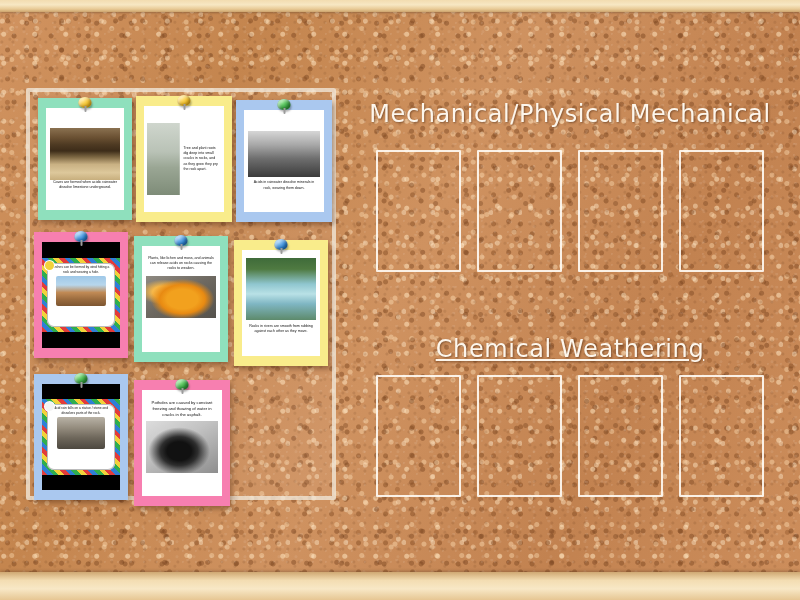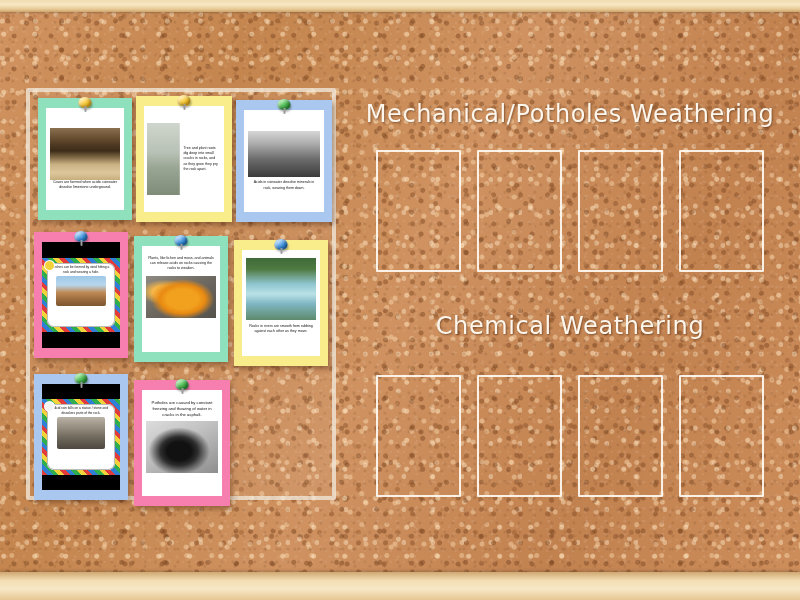--- a/index.html
+++ b/index.html
@@ -108,21 +108,21 @@
 
   
   .heading{
     position:absolute;text-align:center;color:#fdf6ec;
     font-family:"DejaVu Sans", sans-serif;
     font-size:24px;letter-spacing:.6px;
     text-shadow:1px 1px 2px rgba(70,35,12,.55);
     white-space:nowrap;
   }
   #heading-mechanical{left:355px;top:100px;width:430px;}
-  #heading-chemical{left:355px;top:312px;width:430px;}
+  #heading-chemical{left:355px;top:335px;width:430px;text-decoration:underline;}
 
   
   .dropzone{
     position:absolute;width:85px;height:122px;
     border:2px solid rgba(255,250,242,.92);
     box-sizing:border-box;
     border-radius:1px;
   }
 </style>
 </head>
@@ -263,21 +263,21 @@
         <div class="cap lg">Potholes are caused by constant freezing and thawing of water in cracks in the asphalt.</div>
         <div class="photo" style="height:52px;margin-top:3px;background-image:
                radial-gradient(ellipse at 46% 58%,#111 0 22%,#2e2e2e 34%,transparent 56%),
                linear-gradient(150deg,#dcdcdc 0%,#c3c3c3 40%,#a9a9a9 70%,#8e8e8e 100%);
                filter:grayscale(1);"></div>
       </div>
     </div>
 
   </div>
 
-  <div class="heading" id="heading-mechanical">Mechanical/Potholes Weathering</div>
+  <div class="heading" id="heading-mechanical">Mechanical/Physical Mechanical</div>
 
   <div class="dropzone" style="left:376px;top:150px;"></div>
   <div class="dropzone" style="left:477px;top:150px;"></div>
   <div class="dropzone" style="left:578px;top:150px;"></div>
   <div class="dropzone" style="left:679px;top:150px;"></div>
 
   <div class="heading" id="heading-chemical">Chemical Weathering</div>
 
   <div class="dropzone" style="left:376px;top:375px;"></div>
   <div class="dropzone" style="left:477px;top:375px;"></div>

